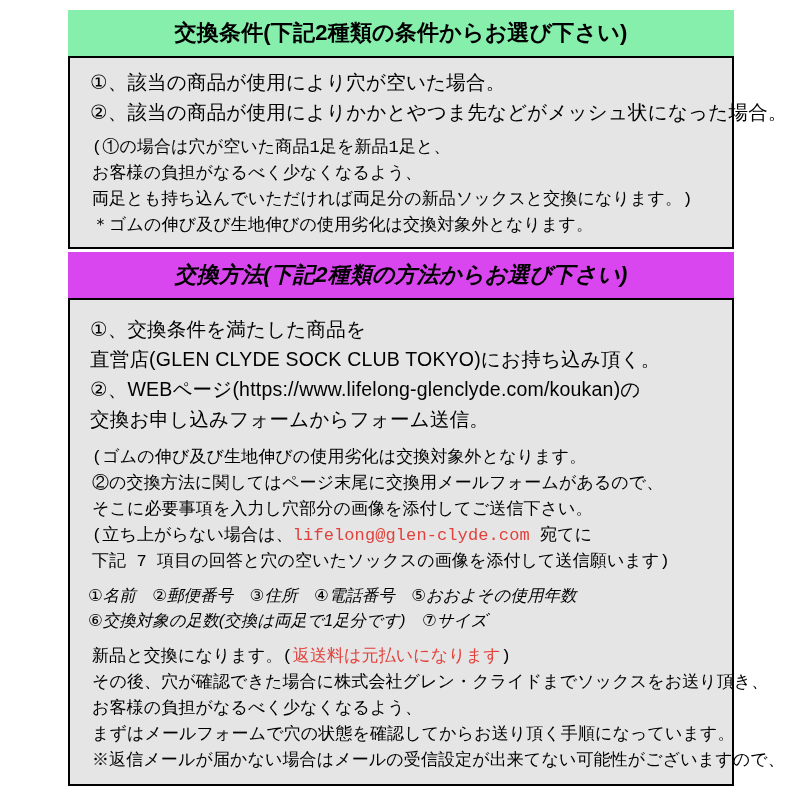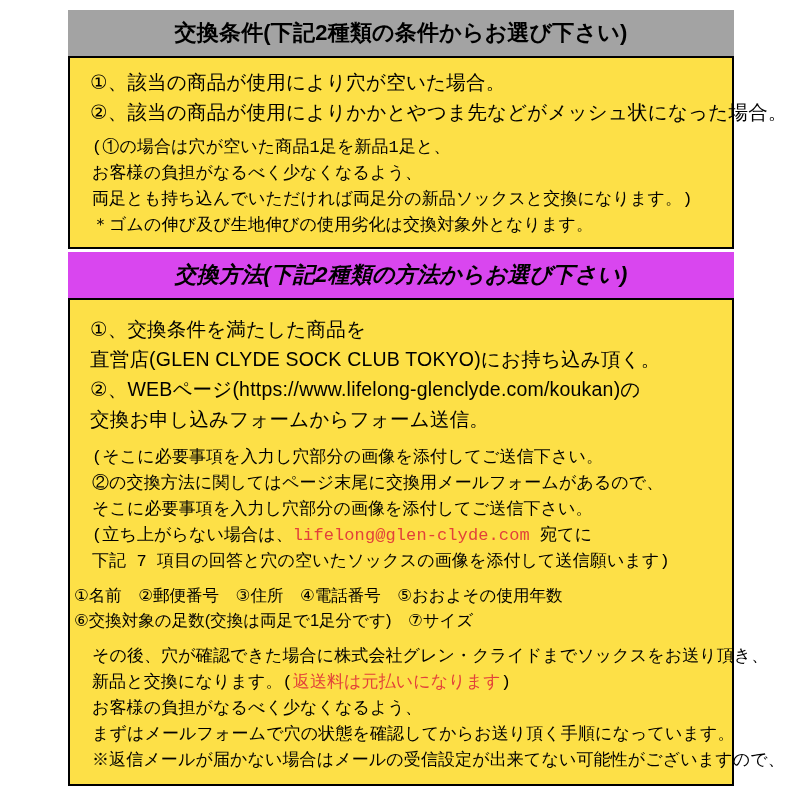--- a/index.html
+++ b/index.html
@@ -30,33 +30,33 @@
     text-align: center;
     font-weight: bold;
     font-size: 22px;
     line-height: 46px;
     height: 46px;
     letter-spacing: 0.2px;
     color: #000000;
     white-space: nowrap;
   }
   .section-header.green {
-    background: #a3a3a3;
+    background: #86efac;
   }
   .section-header.pink {
     background: #d946ef;
     font-style: italic;
   }
 
   
   .section-body {
     box-sizing: border-box;
     width: 100%;
     border: 2px solid #000000;
-    background: #fde047;
+    background: #e5e5e5;
     padding: 9px 0 10px 0;
   }
   .section-body.first {
     padding-bottom: 8px;
   }
 
   
   .line {
     white-space: nowrap;
     padding-left: 20px;
@@ -74,21 +74,22 @@
     font-size: 17px;
     line-height: 26px;
     padding-left: 22px;
     letter-spacing: 0.1px;
     font-family: Liberation Mono, monospace;
   }
   
   .line.items {
     font-size: 16.5px;
     line-height: 25px;
-    padding-left: 4px;
+    padding-left: 18px;
+    font-style: italic;
   }
 
   .gap-sm { height: 8px; }
   .gap-xs { height: 5px; }
   .gap-md { height: 11px; }
 
   .red {
     color: #e2403a;
   }
 
@@ -124,38 +125,38 @@
 
     <div class="gap-xs"></div>
 
     <div class="line lg">①、交換条件を満たした商品を</div>
     <div class="line lg">直営店(GLEN CLYDE SOCK CLUB TOKYO)にお持ち込み頂く。</div>
     <div class="line lg">②、WEBページ(https://www.lifelong-glenclyde.com/koukan)の</div>
     <div class="line lg">交換お申し込みフォームからフォーム送信。</div>
 
     <div class="gap-md"></div>
 
-    <div class="line sm">(そこに必要事項を入力し穴部分の画像を添付してご送信下さい。</div>
+    <div class="line sm">(ゴムの伸び及び生地伸びの使用劣化は交換対象外となります。</div>
     <div class="line sm">②の交換方法に関してはページ末尾に交換用メールフォームがあるので、</div>
     <div class="line sm">そこに必要事項を入力し穴部分の画像を添付してご送信下さい。</div>
 
     <div class="line sm"><span>(立ち上がらない場合は、</span><span class="red">lifelong@glen-clyde.com</span><span> 宛てに</span></div>
 
     <div class="line sm">下記 7 項目の回答と穴の空いたソックスの画像を添付して送信願います)</div>
 
     <div class="gap-sm"></div>
 
     <div class="line items">①名前　②郵便番号　③住所　④電話番号　⑤おおよその使用年数</div>
     <div class="line items">⑥交換対象の足数(交換は両足で1足分です)　⑦サイズ</div>
 
     <div class="gap-md"></div>
 
+    <div class="line sm"><span>新品と交換になります。(</span><span class="red">返送料は元払いになります</span><span>)</span></div>
+
     <div class="line sm">その後、穴が確認できた場合に株式会社グレン・クライドまでソックスをお送り頂き、</div>
-
-    <div class="line sm"><span>新品と交換になります。(</span><span class="red">返送料は元払いになります</span><span>)</span></div>
 
     <div class="line sm">お客様の負担がなるべく少なくなるよう、</div>
     <div class="line sm">まずはメールフォームで穴の状態を確認してからお送り頂く手順になっています。</div>
     <div class="line sm">※返信メールが届かない場合はメールの受信設定が出来てない可能性がございますので、</div>
 
   </div>
 
 </div>
 
 </body></html>

